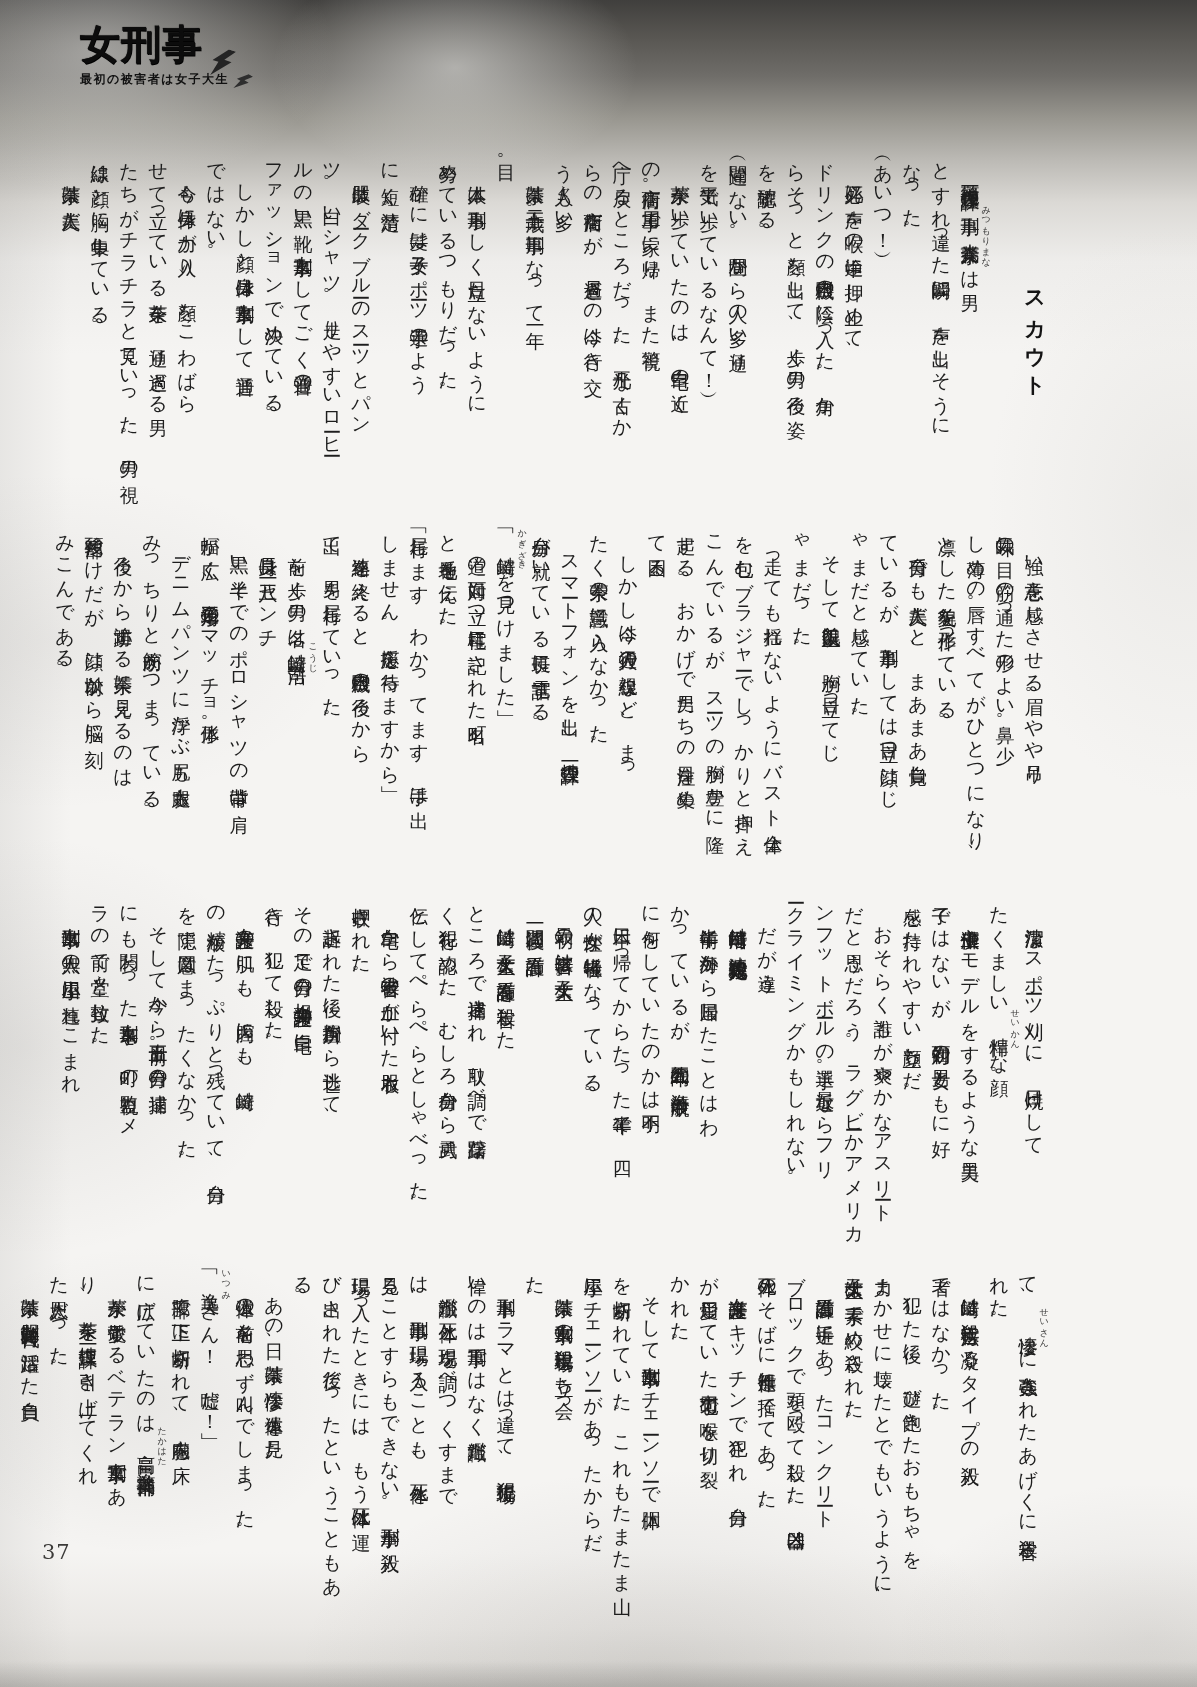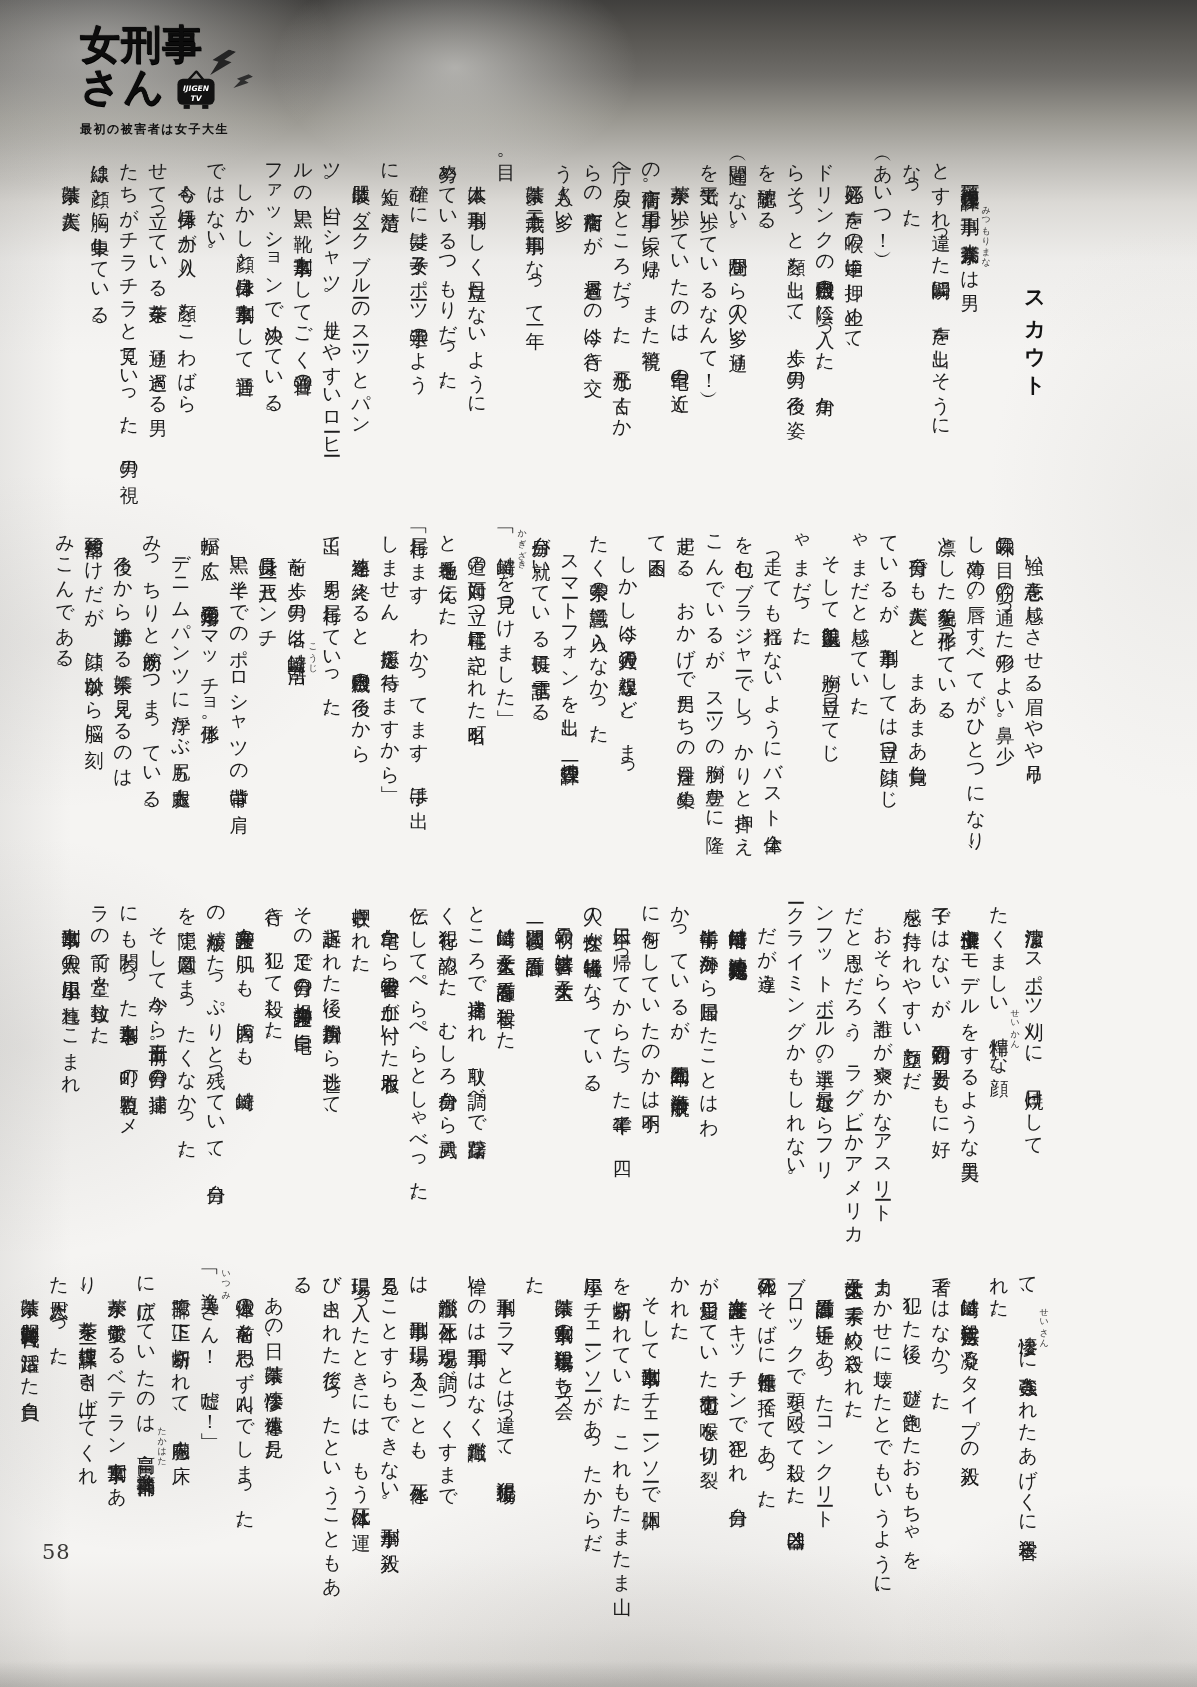--- a/index.html
+++ b/index.html
@@ -71,31 +71,20 @@
     font-size:21px;color:#3b3a38;letter-spacing:1px;
   }
 </style>
 </head>
 <body>
 
 <div class="page">
 
   <header class="logo">
     <div class="logo-line1">女刑事</div>
-    <div class="logo-row">
-      <div class="logo-line2">さん</div>
-      <svg class="tv" viewBox="0 0 64 62">
-        <path d="M22 14 L32 3 M42 14 L33 3" stroke="#101010" stroke-width="3.5" fill="none" stroke-linecap="round"></path>
-        <rect x="5" y="13" width="54" height="38" rx="8" fill="#121212"></rect>
-        <text x="32" y="31" class="tvt">IJIGEN</text>
-        <text x="32" y="45" class="tvt">TV</text>
-        <rect x="14" y="51" width="9" height="6" fill="#121212"></rect>
-        <rect x="41" y="51" width="9" height="6" fill="#121212"></rect>
-      </svg>
-    </div>
     <svg class="bolt bolt1" viewBox="0 0 16 24">
       <polygon points="10,0 0,12 5,12 2,24 15,9 9,9 16,0" fill="#242424"></polygon>
     </svg>
     <svg class="bolt bolt2" viewBox="0 0 16 24">
       <polygon points="10,0 0,12 5,12 2,24 15,9 9,9 16,0" fill="#2e2e2e"></polygon>
     </svg>
     <div class="subtitle">最初の被害者は女子大生</div>
   </header>
 
   <div class="vtext section-title">スカウト</div>
@@ -236,15 +225,15 @@
       <p>　遺体の名前を思わず叫んでしまった。</p>
       <p>「<ruby>逸美<rt>いつみ</rt></ruby>さん！　嘘だ！」</p>
       <p>　腹部で上下に切断されて、内臓を床</p>
       <p>に広げていたのは<ruby>高畠<rt>たかはた</rt></ruby>逸美警部補。</p>
       <p>　茉奈が敬愛するベテラン女刑事であ</p>
       <p>り、茉奈を捜査一課に引き上げてくれ</p>
       <p>た恩人だった。</p>
       <p>　茉奈は制服警官時代に活躍した自負</p>
     </div>
 
-  <div class="page-number">58</div>
+  <div class="page-number">37</div>
 
 </div>
 
 </body></html>

